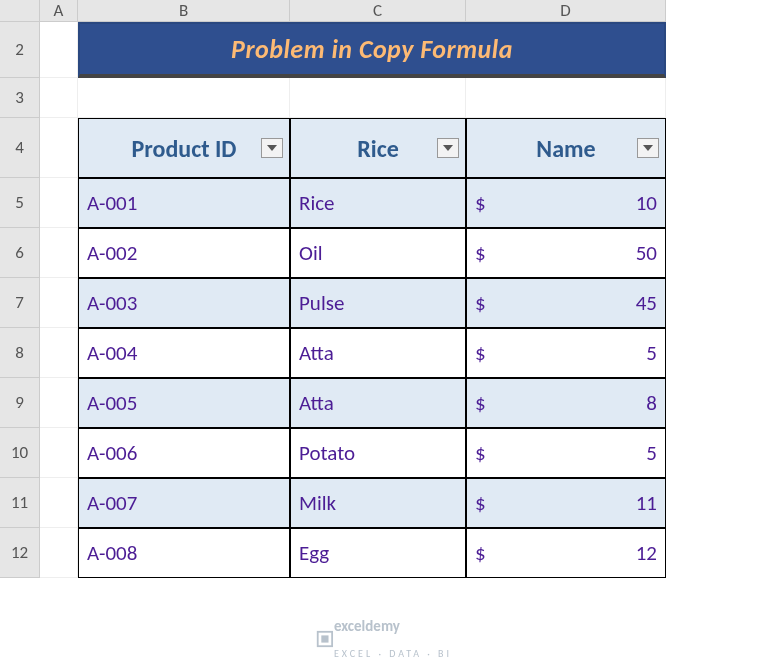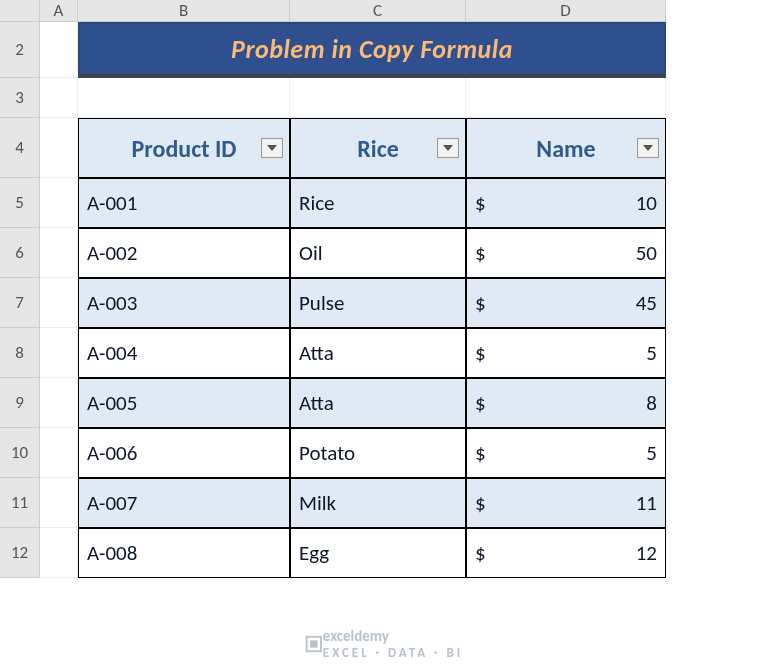--- a/index.html
+++ b/index.html
@@ -85,43 +85,44 @@
     background: #f3f3f3;
     border: 1px solid #999;
     display: flex;
     align-items: center;
     justify-content: center;
   }
   .filter-btn svg { display: block; }
   .td {
     border: 1px solid #000;
     font-size: 21px;
-    color: #0f172a;
+    color: #4c1d95;
     display: flex;
     align-items: center;
     padding: 0 8px;
   }
   .td.money { justify-content: space-between; }
   .alt { background: #e0eaf4; }
   .watermark {
     position: absolute;
     left: 50%;
     bottom: 12px;
     transform: translateX(-50%);
     display: flex;
     align-items: center;
     color: #b8c2cc;
     font-weight: bold;
     font-size: 15px;
   }
   .watermark .sub {
-    font-size: 13px;
+    font-size: 10px;
     letter-spacing: 3px;
-    font-weight: bold;
+    font-weight: normal;
     display:block;
+    margin-top:12px;
   }
   .wm-icon {
     width: 18px; height: 18px;
   }
 </style>
 </head>
 <body>
 
 <div class="sheet">
 

